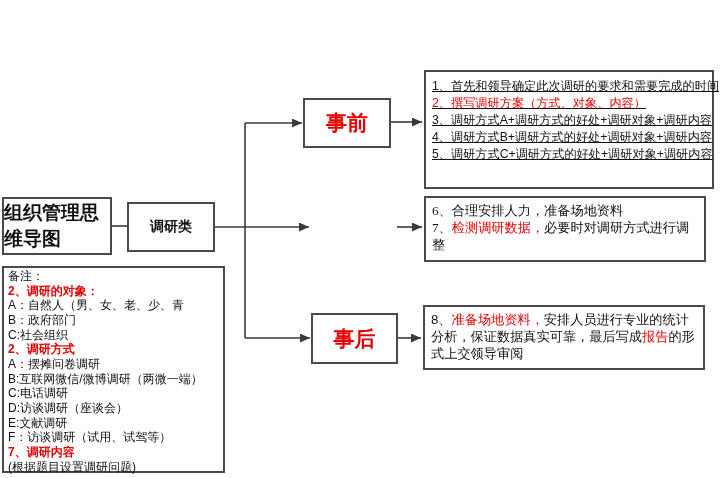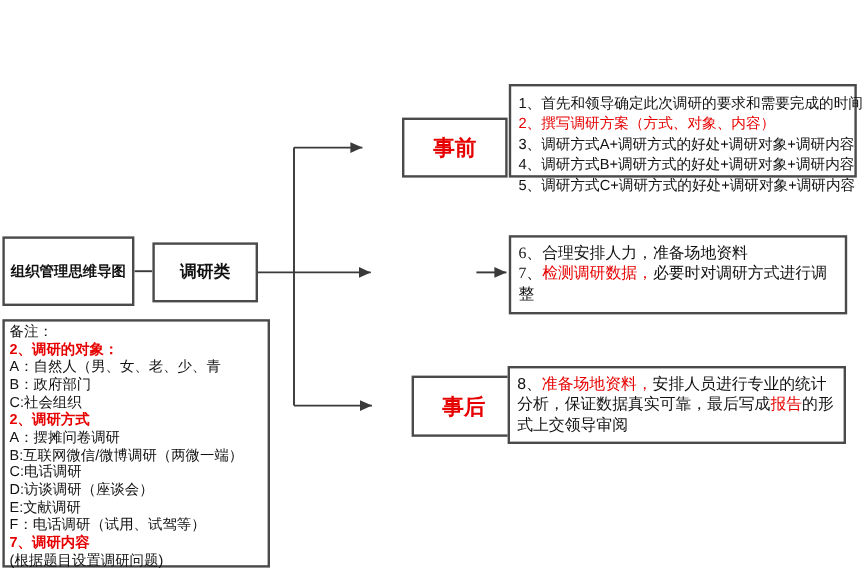--- a/index.html
+++ b/index.html
@@ -2,28 +2,28 @@
 <html style="--red: #e60000; --line: #3a3a3a; --border: #4a4a4a; --text: #111111; --background: #ffffff;"><head>
 <meta charset="utf-8">
 <style>
   html,body{margin:0;padding:0;background:#fff;}
   body{font-family:"Liberation Sans","DejaVu Sans",sans-serif;color:var(--text,#111);}
   .canvas{position:relative;width:720px;height:478px;background:var(--background,#fff);overflow:hidden;}
   svg.connectors{position:absolute;left:0;top:0;pointer-events:none;}
   svg.connectors path{stroke:var(--line,#3a3a3a);stroke-width:1.6;fill:none;}
   .box{position:absolute;box-sizing:border-box;background:#fff;border:2px solid var(--border,#4a4a4a);}
   .label-box{display:flex;align-items:center;justify-content:center;font-weight:bold;}
-  .root-box{left:2px;top:197px;width:110px;height:58px;font-size:12px;letter-spacing:0;}
+  .root-box{left:2px;top:197px;width:110px;height:58px;font-size:19px;letter-spacing:0;}
   .category-box{left:127px;top:202px;width:88px;height:50px;font-size:14px;}
-  .stage-box{width:88px;height:50px;font-size:18px;color:var(--red,#e60000);margin-left:32px;}
+  .stage-box{width:88px;height:50px;font-size:21px;color:var(--red,#e60000);}
   .stage-before{left:303px;top:98px;}
   .stage-during{left:310px;top:203px;}
   .stage-after{left:311px;top:313px;width:87px;height:51px;}
   .text-box{line-height:17px;}
-  .detail-before{left:424px;top:70px;width:290px;height:78px;padding:6px 3px 3px 6px;font-size:12.2px;}
+  .detail-before{left:424px;top:70px;width:290px;height:119px;padding:6px 3px 3px 6px;font-size:12.2px;text-decoration:underline;}
   .detail-during{left:424px;top:196px;width:282px;height:66px;padding:4px 17px 3px 6px;font-size:13.2px;font-family:Liberation Serif, serif;}
   .detail-after{left:423px;top:305px;width:282px;height:65px;padding:4px 3px 3px 6px;font-size:13.2px;}
   .notes-box{left:2px;top:266px;width:223px;height:207px;padding:1px 2px 1px 4px;font-size:12px;line-height:14.65px;}
   .tline{white-space:nowrap;}
   .seg-red{color:var(--red,#e60000);}
   .seg-bold{font-weight:bold;}
 </style>
 </head>
 <body>
 
@@ -87,18 +87,18 @@
       <div class="tline"><span class="seg-red seg-bold">2、调研的对象：</span></div>
       <div class="tline"><span>A：自然人（男、女、老、少、青</span></div>
       <div class="tline"><span>B：政府部门</span></div>
       <div class="tline"><span>C:社会组织</span></div>
       <div class="tline"><span class="seg-red seg-bold">2、调研方式</span></div>
       <div class="tline"><span>A：摆摊问卷调研</span></div>
       <div class="tline"><span>B:互联网微信/微博调研（两微一端）</span></div>
       <div class="tline"><span>C:电话调研</span></div>
       <div class="tline"><span>D:访谈调研（座谈会）</span></div>
       <div class="tline"><span>E:文献调研</span></div>
-      <div class="tline"><span>F：电话调研（试用、试驾等）</span></div>
+      <div class="tline"><span>F：访谈调研（试用、试驾等）</span></div>
       <div class="tline"><span class="seg-red seg-bold">7、调研内容</span></div>
       <div class="tline"><span>(根据题目设置调研问题)</span></div>
     </div>
 
 </div>
 
 </body></html>

